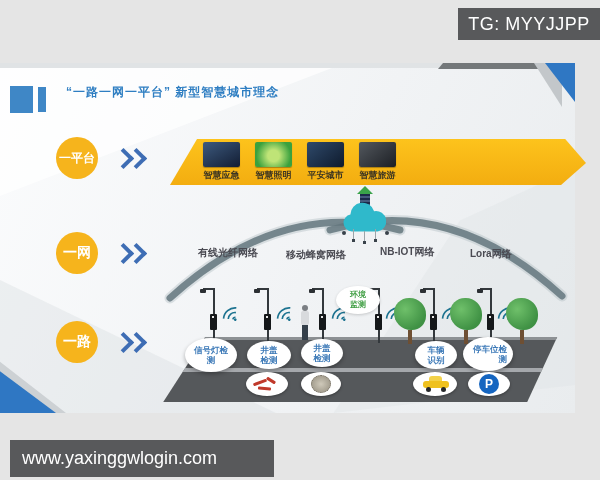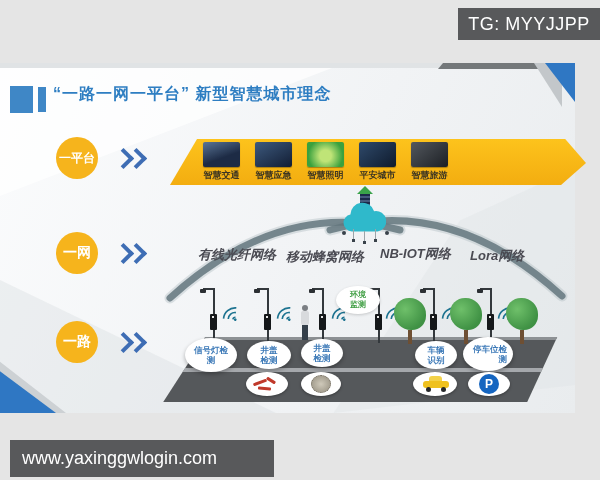--- a/index.html
+++ b/index.html
@@ -29,21 +29,21 @@
   .corner-tr{left:545px;top:63px;width:30px;height:39px;background:#2f77c3;
     clip-path:polygon(0 0,100% 0,100% 100%);}
   .corner-bl-edge{left:0;top:356px;width:66px;height:57px;background:#cdd1d4;
     clip-path:polygon(0 10%,100% 100%,0 100%);}
   .corner-bl{left:0;top:362px;width:56px;height:51px;background:#2f77c3;
     clip-path:polygon(0 18%,100% 100%,0 100%);}
 
   
   .tbar1{left:10px;top:86px;width:23px;height:27px;background:#3f87c6;}
   .tbar2{left:38px;top:87px;width:8px;height:25px;background:#3f87c6;}
-  .title{left:53px;top:84px;font-size:16px;font-weight:bold;color:#2e7ec2;letter-spacing:1px;}
+  .title{left:66px;top:84px;font-size:12px;font-weight:bold;color:#2e7ec2;letter-spacing:1px;}
 
   
   .badge{width:42px;height:42px;border-radius:50%;background:#f6b41c;color:#fff;
     font-weight:bold;display:flex;align-items:center;justify-content:center;z-index:4;}
   .badge.b1{left:56px;top:137px;font-size:12px;}
   .badge.b2{left:56px;top:232px;font-size:14px;}
   .badge.b3{left:56px;top:321px;font-size:14px;}
   .chevrons{display:flex;z-index:4;}
   .chev{width:11px;height:11px;border-top:4px solid #3e6db4;border-right:4px solid #3e6db4;
     transform:rotate(45deg);margin-right:-2px;}
@@ -76,21 +76,21 @@
   .uparrow .shaft{position:absolute;left:3px;top:8px;width:10px;height:12px;
     background:repeating-linear-gradient(#1b2a4a 0 2px,#44597c 2px 4px);}
   .cloud{left:338px;top:199px;width:52px;height:34px;z-index:3;}
   .drop{width:1px;height:10px;background:#9aa4a8;z-index:3;}
   .drop i{position:absolute;left:-1px;bottom:-3px;width:3px;height:3px;background:#39424a;display:block;}
   .d1{left:353px;top:229px;} .d2{left:364px;top:231px;} .d3{left:375px;top:229px;}
   .sdot{width:4px;height:4px;border-radius:50%;background:#39424a;z-index:3;}
   .sd1{left:342px;top:231px;} .sd2{left:385px;top:231px;}
 
   
-  .net{font-size:13px;color:#4a4a52;white-space:nowrap;z-index:2;font-weight:bold;font-style:italic;}
+  .net{font-size:10px;color:#4a4a52;white-space:nowrap;z-index:2;font-weight:bold;}
   .n1{left:198px;top:246px;} .n2{left:286px;top:248px;} .n3{left:380px;top:245px;} .n4{left:470px;top:247px;}
 
   
   .road{left:160px;top:337px;width:400px;height:65px;background:#55585b;z-index:1;
     clip-path:polygon(11.3% 0,99.3% 0,91.8% 100%,0.8% 100%);}
   .road .curb{position:absolute;left:0;top:0;width:100%;height:3px;background:#8d9194;}
   .road .lane{position:absolute;left:0;top:31px;width:100%;height:4px;background:#b9bdc0;opacity:.8;}
 
   
   .pole{width:2px;height:55px;background:#33383c;top:288px;z-index:2;}
@@ -194,24 +194,20 @@
   <div class="abs badge b3">
     <span>一路</span>
   </div>
   <div class="abs chevrons cv3">
     <i class="chev"></i>
     <i class="chev"></i>
   </div>
 
   <div class="abs banner">
     <div class="app">
-      <div class="tile t2"></div>
-      <div class="app-label">智慧交通</div>
-    </div>
-    <div class="app">
       <div class="tile t4"></div>
       <div class="app-label">智慧应急</div>
     </div>
     <div class="app">
       <div class="tile t5"></div>
       <div class="app-label">智慧照明</div>
     </div>
     <div class="app">
       <div class="tile t6"></div>
       <div class="app-label">平安城市</div>

